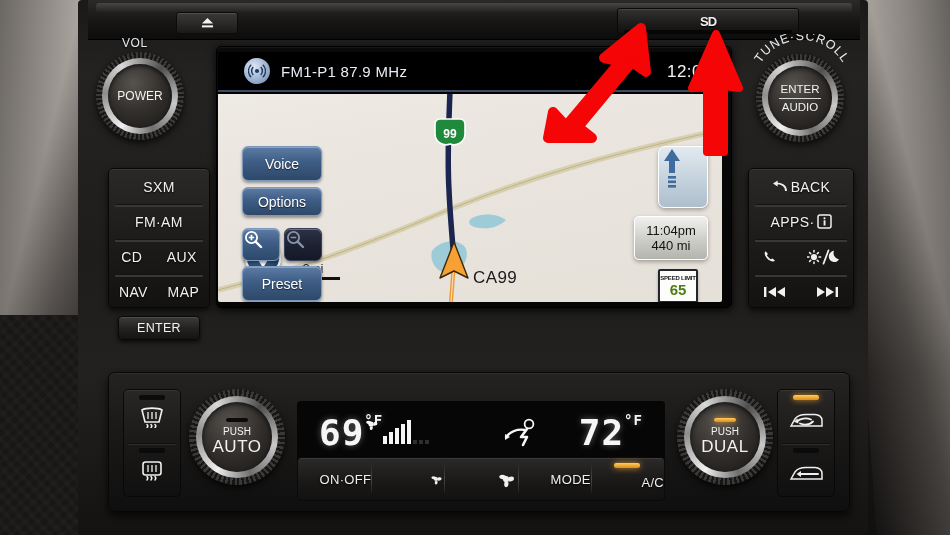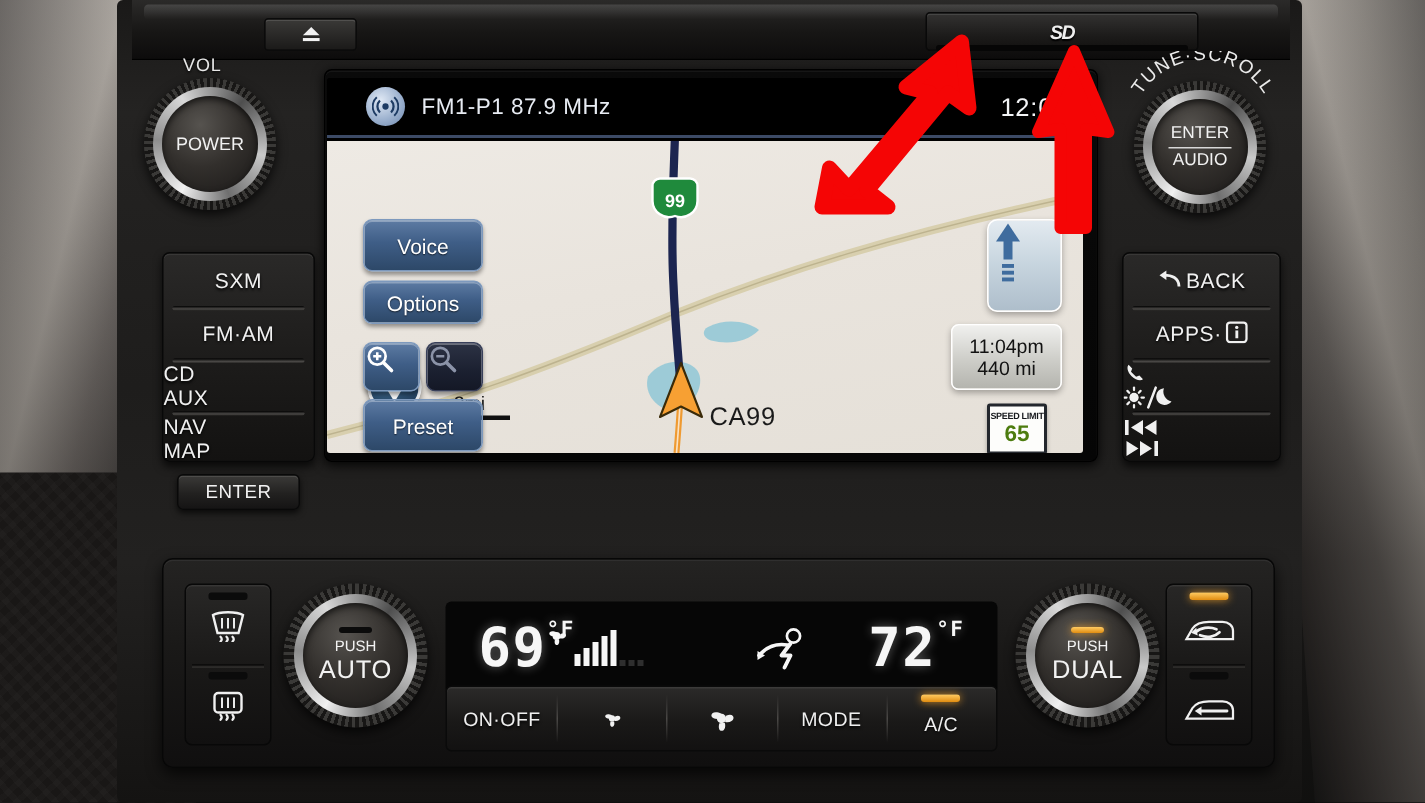--- a/index.html
+++ b/index.html
@@ -64,21 +64,21 @@
 
   
   .sd-slot {
     position:absolute; left:617px; top:8px; width:182px; height:26px;
     background: linear-gradient(180deg,#333231,#1d1c1b 60%,#121110);
     border:1px solid #090909; border-radius:3px;
     display:flex; align-items:center; justify-content:center;
     box-shadow: inset 0 1px 0 rgba(255,255,255,.10);
   }
   .sd-logo {
-    color:#efefef; font-weight:bold; font-style:italic;
+    color:#efefef; font-weight:bold; 
     font-size:13px; letter-spacing:-1px;
     text-shadow: 0 1px 1px #000;
   }
   .sd-slit {
     position:absolute; left:624px; top:30px; width:168px; height:4px;
     background:#060606; border-radius:2px;
   }
 
   
   .headunit {
@@ -213,21 +213,21 @@
   .hbtn {
     display:flex; align-items:center; justify-content:center;
     color:#f0f0f0; font-size:14px; letter-spacing:.4px;
     position:relative; text-shadow: 0 1px 2px #000;
   }
   .hbtn + .hbtn::before {
     content:""; position:absolute; left:6%; right:6%; top:0; height:3px;
     background: linear-gradient(180deg,#000 0%, #4a4846 65%, #2a2927 100%);
     border-radius:2px;
   }
-  .hbtn .dual { display:flex; width:100%; justify-content:space-around;flex-direction:column; }
+  .hbtn .dual { display:flex; width:100%; justify-content:space-around; }
 
   .camera-btn {
     position:absolute; left:118px; top:316px; width:82px; height:24px;
     background: linear-gradient(180deg,#3b3a38,#222120 55%,#151414);
     border:1px solid #090909; border-radius:4px;
     display:flex; align-items:center; justify-content:center;
     color:#f2f2f2; font-size:12.5px; letter-spacing:.3px;
     box-shadow: 0 2px 4px rgba(0,0,0,.7), inset 0 1px 0 rgba(255,255,255,.10);
   }
 
@@ -253,21 +253,21 @@
   .seg .deg { font-size:14px; vertical-align:top; }
 
   .clim-row {
     position:absolute; left:188px; top:84px; width:368px; height:44px;
     display:flex;
     background: linear-gradient(180deg,#2b2a29,#1a1918 55%,#121111);
     border-radius:4px; border:1px solid #0a0a0a;
     box-shadow: inset 0 1px 0 rgba(255,255,255,.08);
   }
   .clim-key {
-    flex:1; display:flex; align-items:center; justify-content:center;
+    flex:1; display:flex; align-items:center; justify-content:flex-end;
     color:#efefef; font-size:13px; position:relative; letter-spacing:.3px;
     text-shadow: 0 1px 2px #000;
   }
   .clim-key + .clim-key::before {
     content:""; position:absolute; left:0; top:12%; bottom:12%; width:1px;
     background: linear-gradient(180deg, transparent, #4a4846, transparent);
   }
   .amber {
     position:absolute; top:5px; left:50%; transform:translateX(-50%);
     width:26px; height:5px; border-radius:2px;

